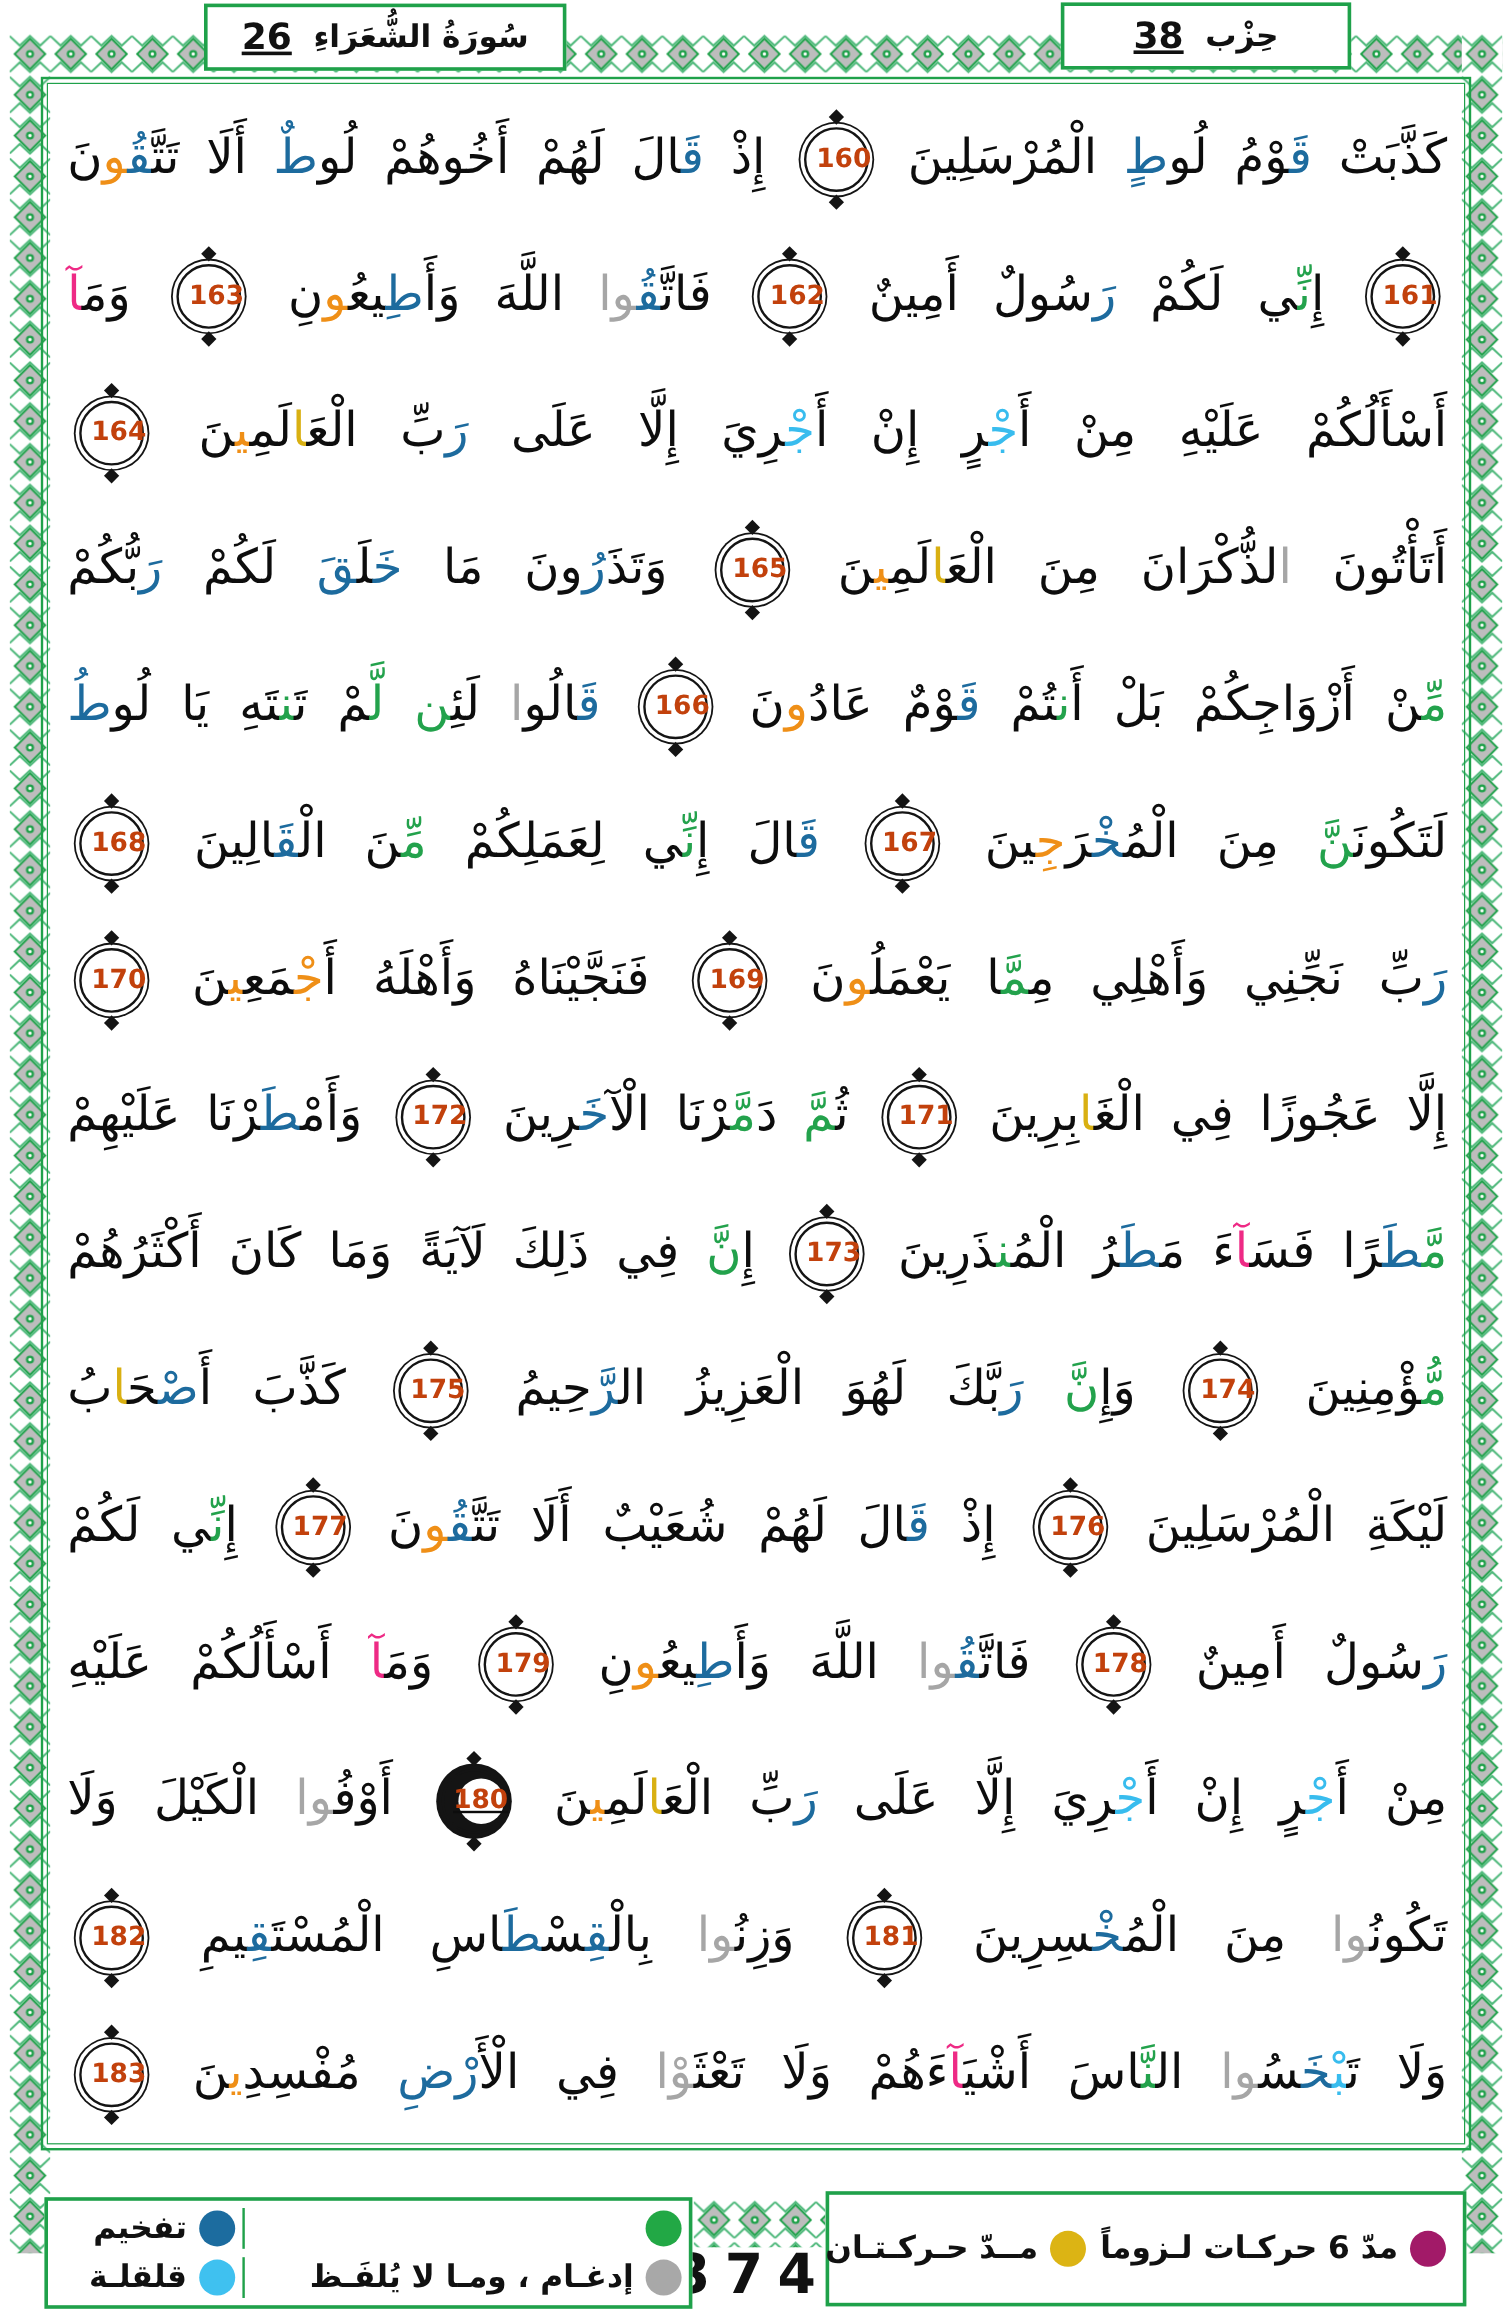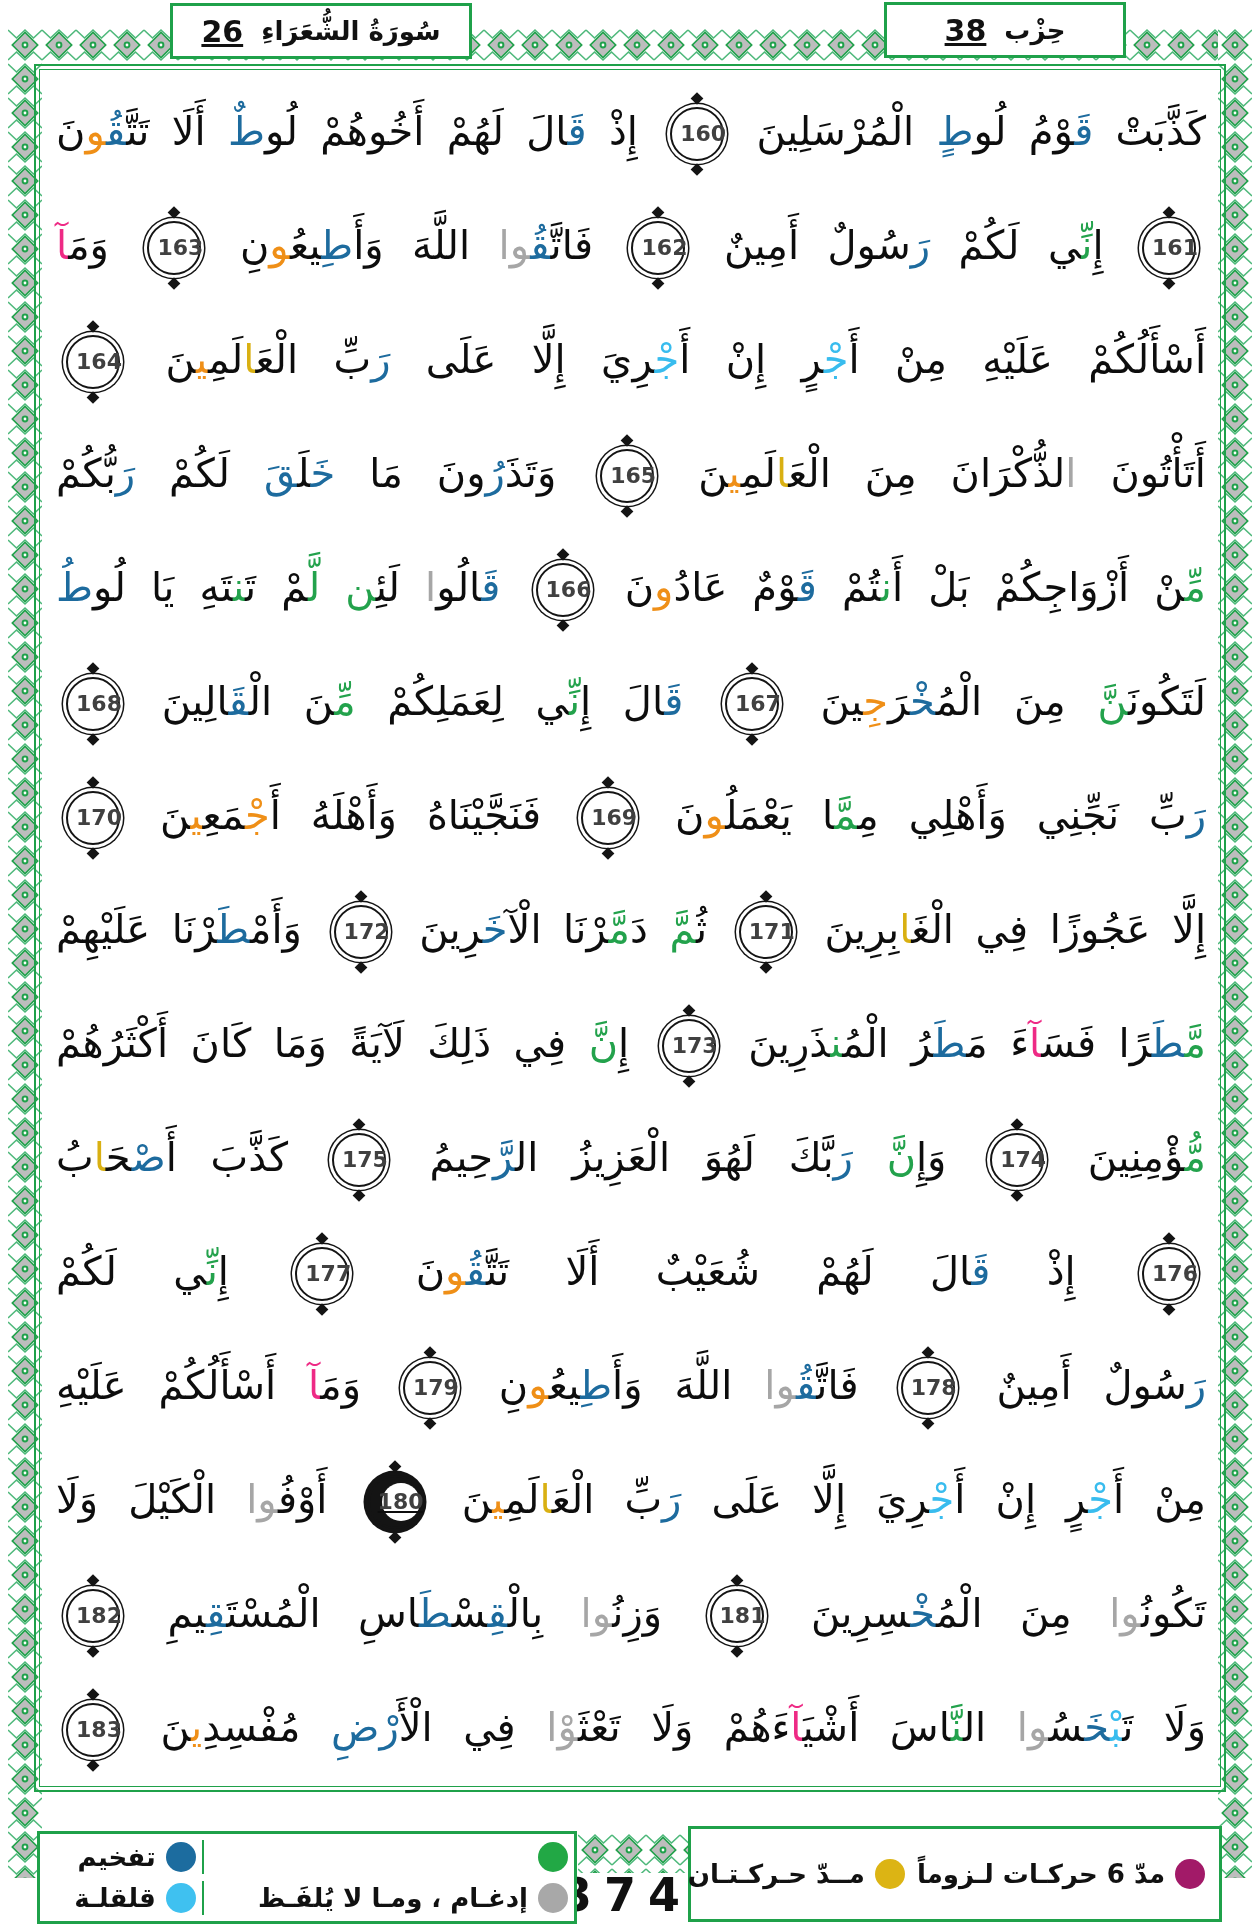--- a/index.html
+++ b/index.html
@@ -37,21 +37,21 @@
 
   
   .ayah{display:inline-flex;align-items:center;justify-content:center;
     width:50px;height:50px;border:2.5px solid #141414;border-radius:50%;
     box-shadow:0 0 0 3px #fff,0 0 0 4.5px #141414;
     vertical-align:middle;position:relative;background:#fff;margin:0 10px;}
   .ayah::before,.ayah::after{content:"";position:absolute;left:50%;width:9px;height:9px;
     background:#141414;transform:translateX(-50%) rotate(45deg);}
   .ayah::before{top:-15px;}
   .ayah::after{bottom:-15px;}
-  .ayah-num{font-size:22px;font-weight:bold;line-height:1;direction:ltr;color:#404040;
+  .ayah-num{font-size:22px;font-weight:bold;line-height:1;direction:ltr;color:#c2410c;
     display:flex;align-items:center;justify-content:center;margin-left:12px;}
   .ayah.filled{background:#141414;box-shadow:0 0 0 3px #141414,0 0 0 4.5px #141414;text-decoration:underline;}
   .ayah.filled .ayah-num{background:#fff;border-radius:50%;width:38px;height:38px;}
 
   
   .leg-box{position:absolute;background:#fff;border:3px solid #1fa14a;direction:rtl;}
   .leg-right{left:688px;top:1826px;width:534px;height:96px;
     display:grid;grid-template-columns:1fr 0.92fr;align-content:space-evenly;
     padding:0 8px;box-sizing:border-box;}
   .leg-left{left:37px;top:1831px;width:540px;height:93px;
@@ -143,21 +143,21 @@
         <span class="ayah-num">172</span>
       </span><span> وَأَمْ</span><span class="c-b">طَ</span><span>رْنَا عَلَيْهِمْ</span></div>
     <div class="qline"><span class="c-g">مَّ</span><span class="c-b">طَ</span><span>رًا فَسَ</span><span class="c-p">آ</span><span>ءَ مَ</span><span class="c-b">طَ</span><span>رُ الْمُ</span><span class="c-g">ن</span><span>ذَرِينَ </span><span class="ayah">
         <span class="ayah-num">173</span>
       </span><span> إِ</span><span class="c-g">نَّ</span><span> فِي ذَلِكَ لَ</span><span class="c-o">آ</span><span>يَةً وَمَا كَانَ أَكْثَرُهُمْ</span></div>
     <div class="qline"><span class="c-g">مُّ</span><span>ؤْمِنِينَ </span><span class="ayah">
         <span class="ayah-num">174</span>
       </span><span> وَإِ</span><span class="c-g">نَّ</span><span> </span><span class="c-b">رَ</span><span>بَّكَ لَهُوَ الْعَزِيزُ ال</span><span class="c-b">رَّ</span><span>حِيمُ </span><span class="ayah">
         <span class="ayah-num">175</span>
       </span><span> كَذَّبَ أَ</span><span class="c-b">صْ</span><span>حَ</span><span class="c-y">ا</span><span>بُ</span></div>
-    <div class="qline"><span class="ayah">
+    <div class="qline"><span>لَيْكَةِ الْمُرْسَلِينَ </span><span class="ayah">
         <span class="ayah-num">176</span>
       </span><span> إِذْ </span><span class="c-b">قَ</span><span>الَ لَهُمْ شُعَيْبٌ أَلَا تَتَّ</span><span class="c-b">قُ</span><span class="c-o">و</span><span>نَ </span><span class="ayah">
         <span class="ayah-num">177</span>
       </span><span> إِ</span><span class="c-g">نِّ</span><span>ي لَكُمْ</span></div>
     <div class="qline"><span class="c-b">رَ</span><span>سُولٌ أَمِينٌ </span><span class="ayah">
         <span class="ayah-num">178</span>
       </span><span> فَاتَّ</span><span class="c-b">قُ</span><span class="c-s">وا</span><span> اللَّهَ وَأَ</span><span class="c-b">طِ</span><span>يعُ</span><span class="c-o">و</span><span>نِ </span><span class="ayah">
         <span class="ayah-num">179</span>
       </span><span> وَمَ</span><span class="c-p">آ</span><span> أَسْأَلُكُمْ عَلَيْهِ</span></div>
     <div class="qline"><span>مِنْ أَ</span><span class="c-q">جْ</span><span>رٍ إِنْ أَ</span><span class="c-q">جْ</span><span>رِيَ إِلَّا عَلَى </span><span class="c-b">رَ</span><span>بِّ الْعَ</span><span class="c-y">ا</span><span>لَمِ</span><span class="c-o">ي</span><span>نَ </span><span class="ayah filled">

